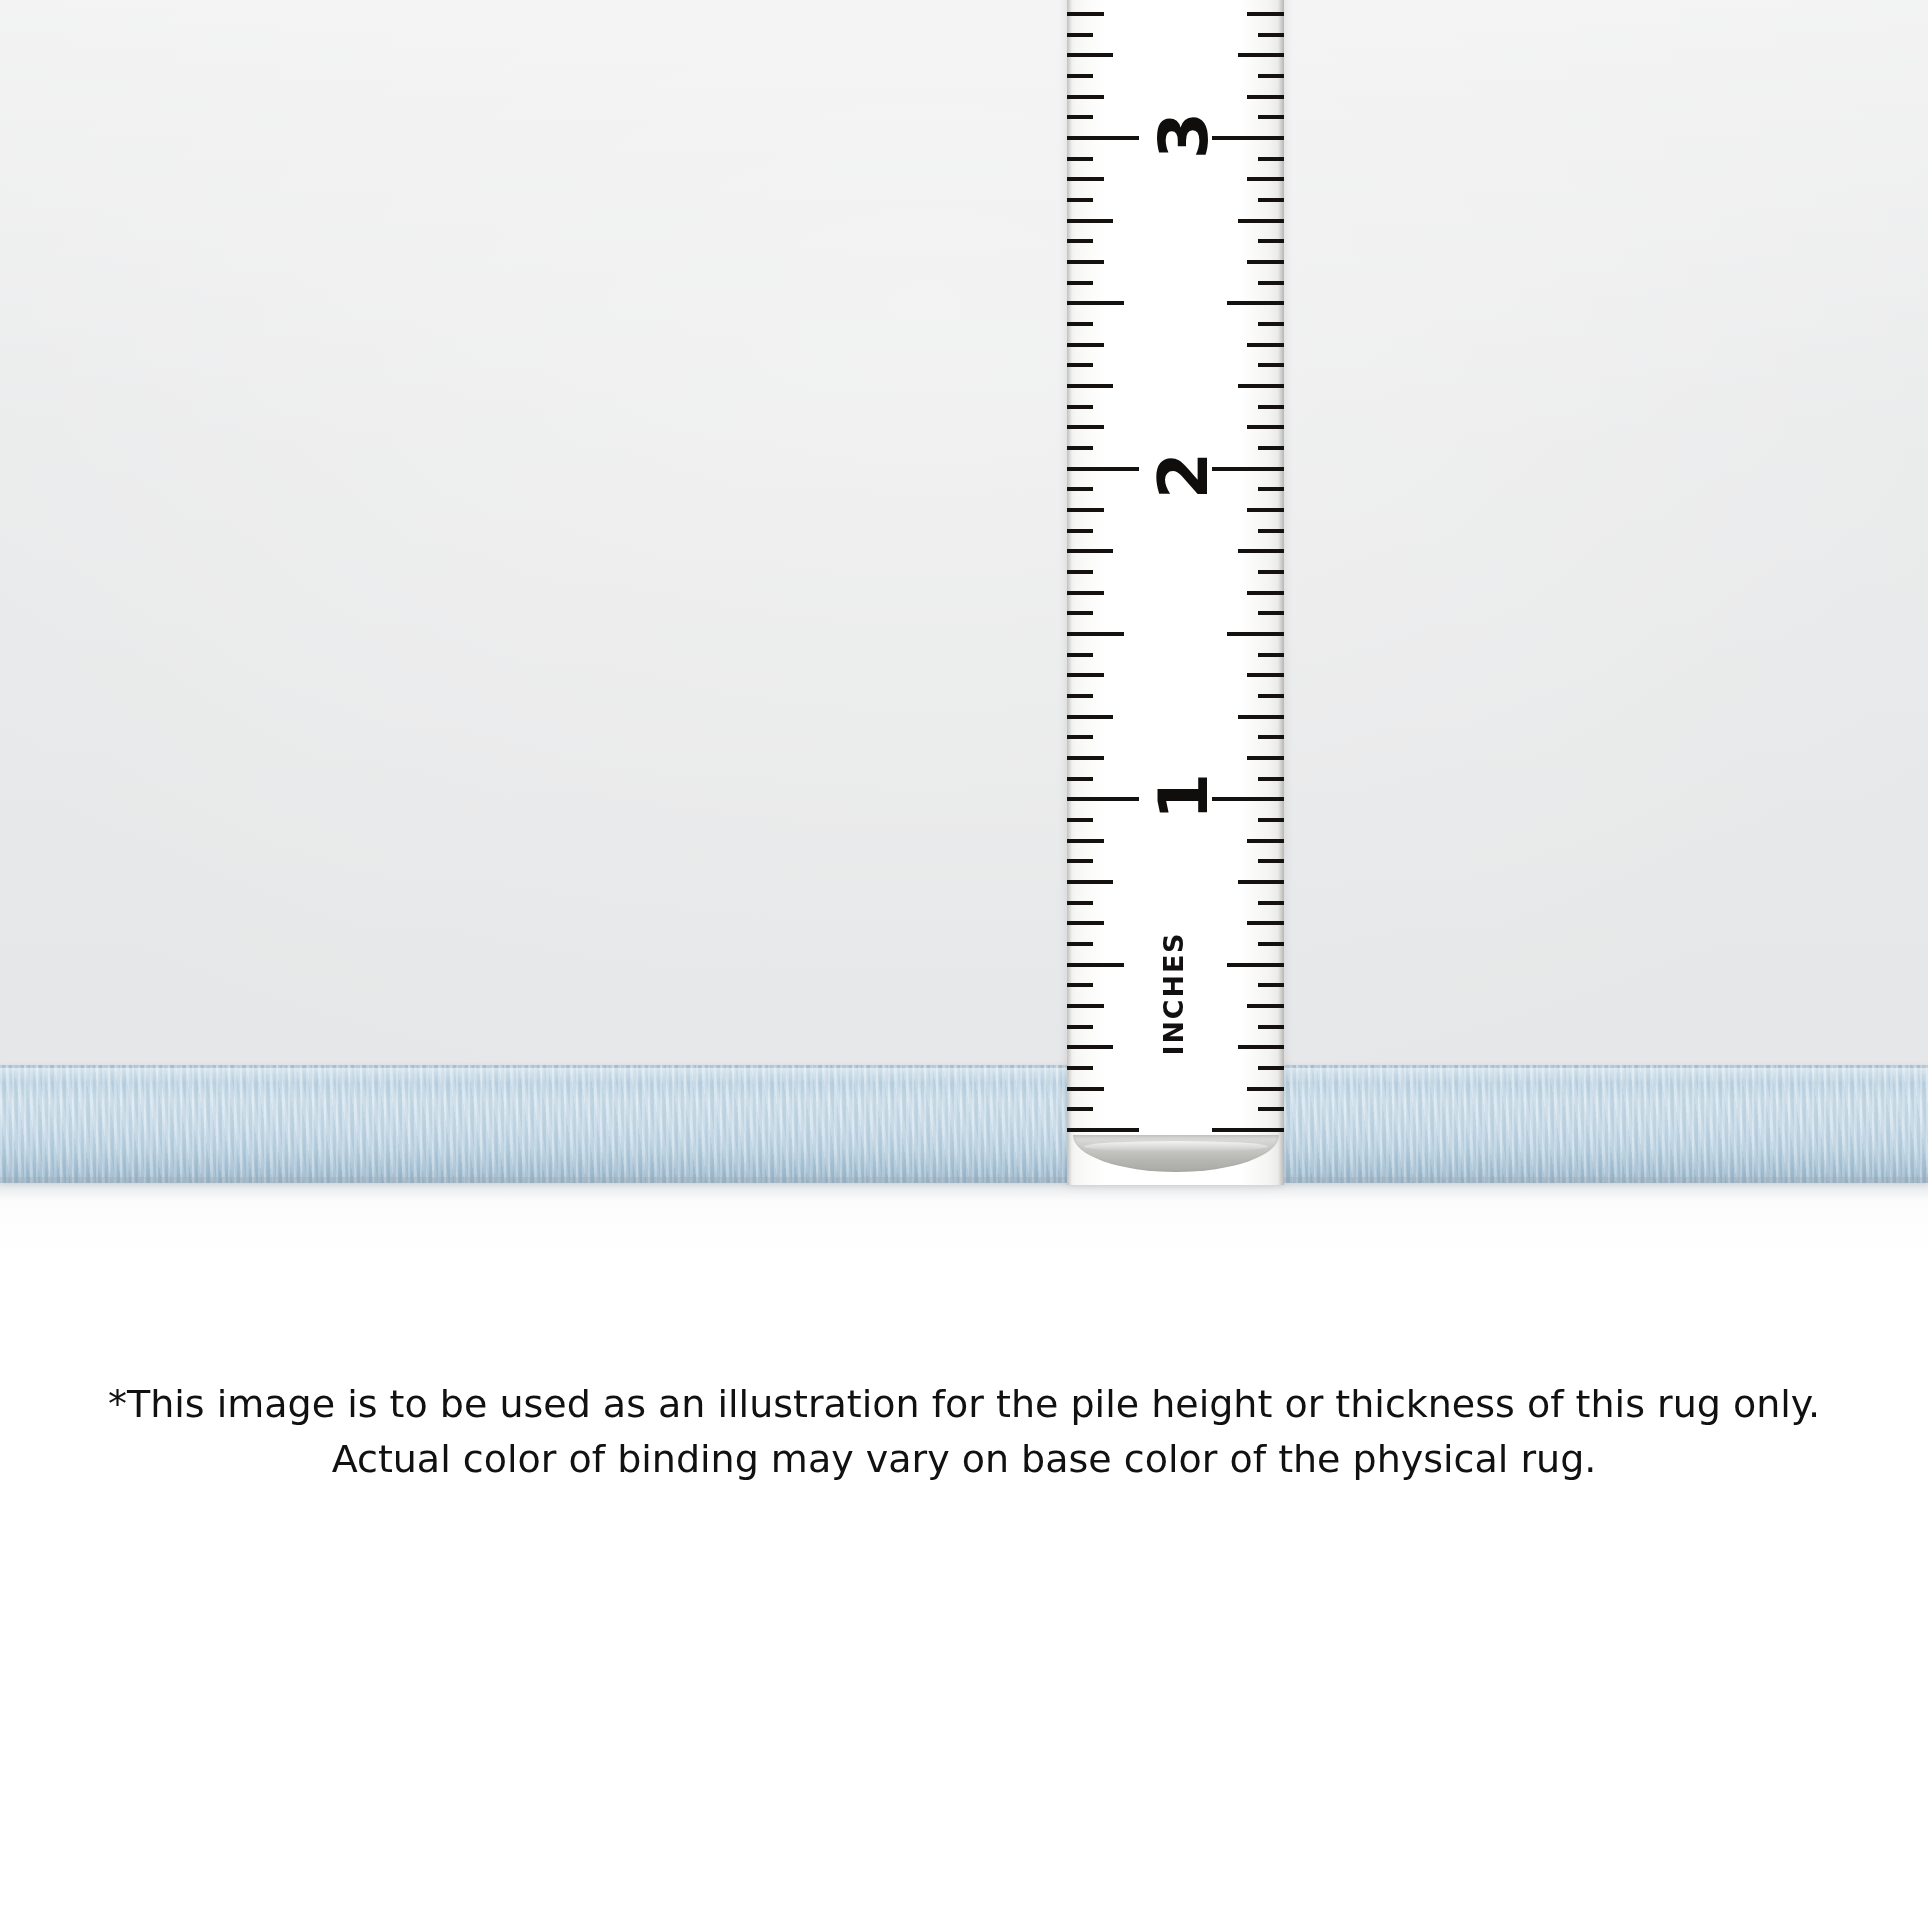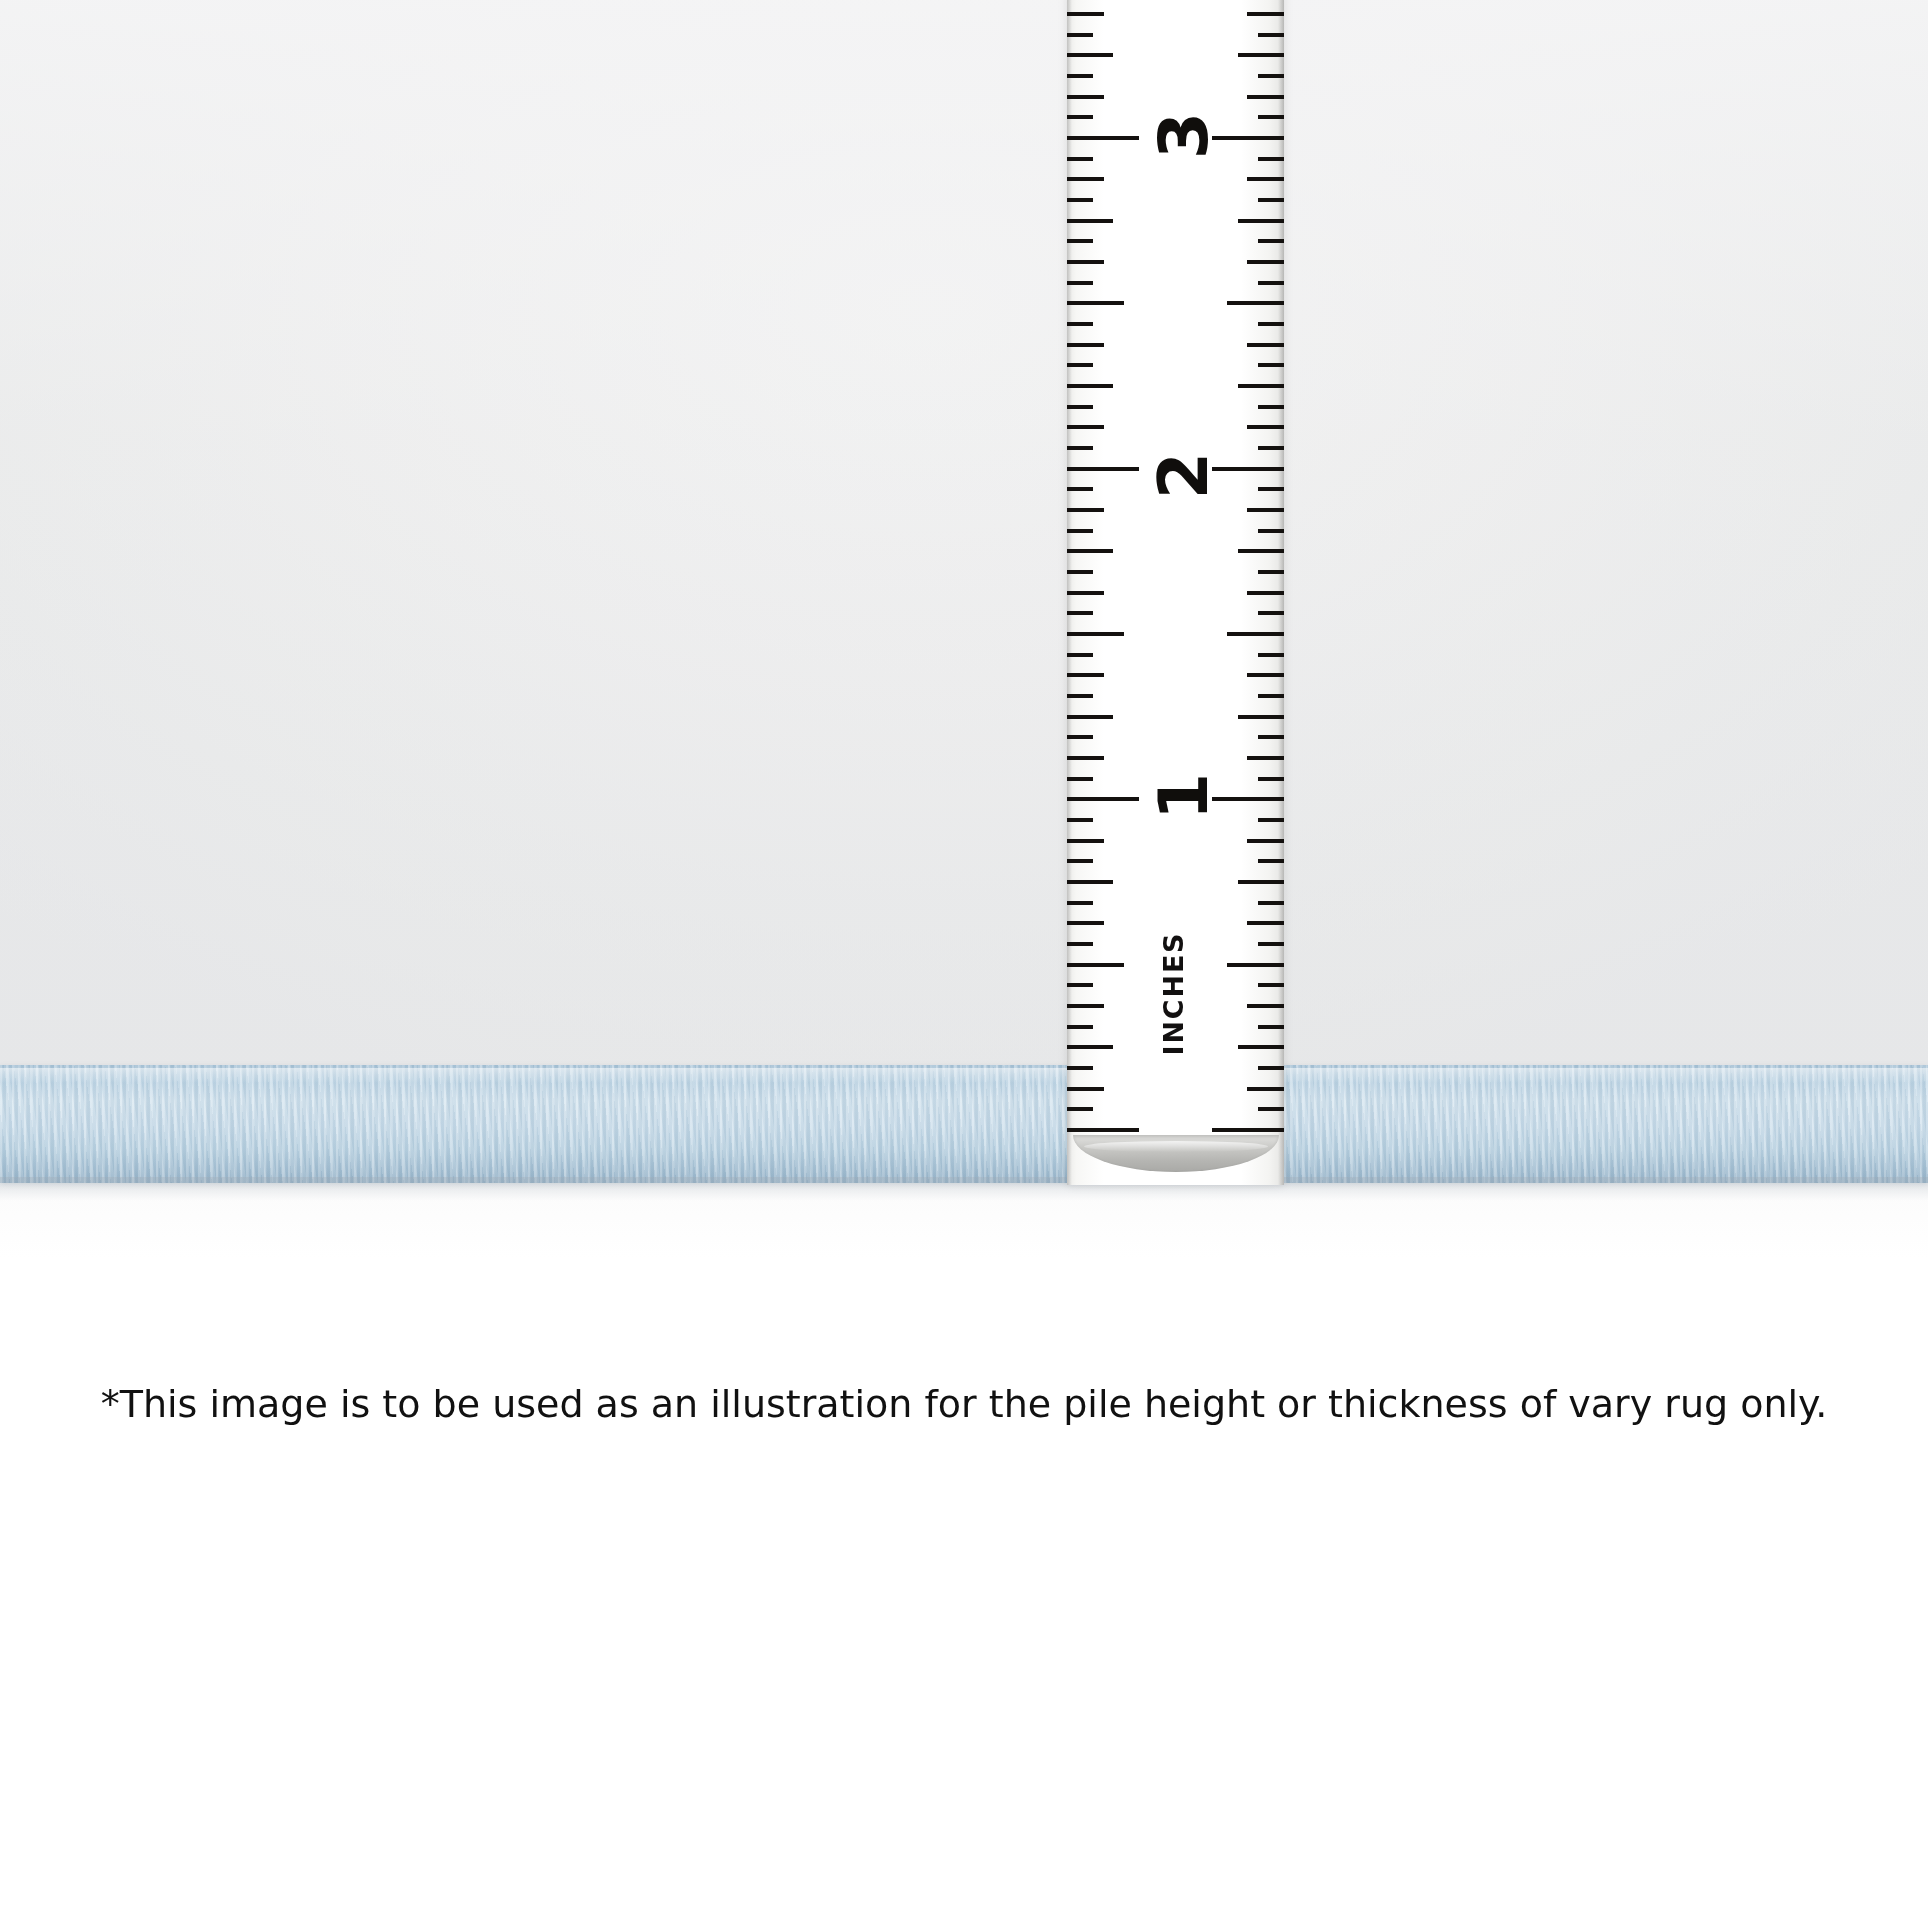--- a/index.html
+++ b/index.html
@@ -357,17 +357,18 @@
       <div class="rnum" id="rnum2" style="left: 75px; top: 103px; width: 83px; height: 83px; line-height: 83px; text-align: center;">3</div>
       <div class="rlabel" id="rlabel" style="left: 27.5px; top: 987px; width: 156px; height: 31px; line-height: 31px; text-align: center;">INCHES</div>
     </div>
 
     <div class="ruler-tip"></div>
     <div class="ruler-tip-shine"></div>
 
   </div>
 
   <div class="caption">
-    <span class="caption-line">*This image is to be used as an illustration for the pile height or thickness of vary rug only.</span>
+    <span class="caption-line">*This image is to be used as an illustration for the pile height or thickness of this rug only.</span>
+    <span class="caption-line">Actual color of binding may vary on base color of the physical rug.</span>
   </div>
 
 </div>
 
 
 </body></html>

